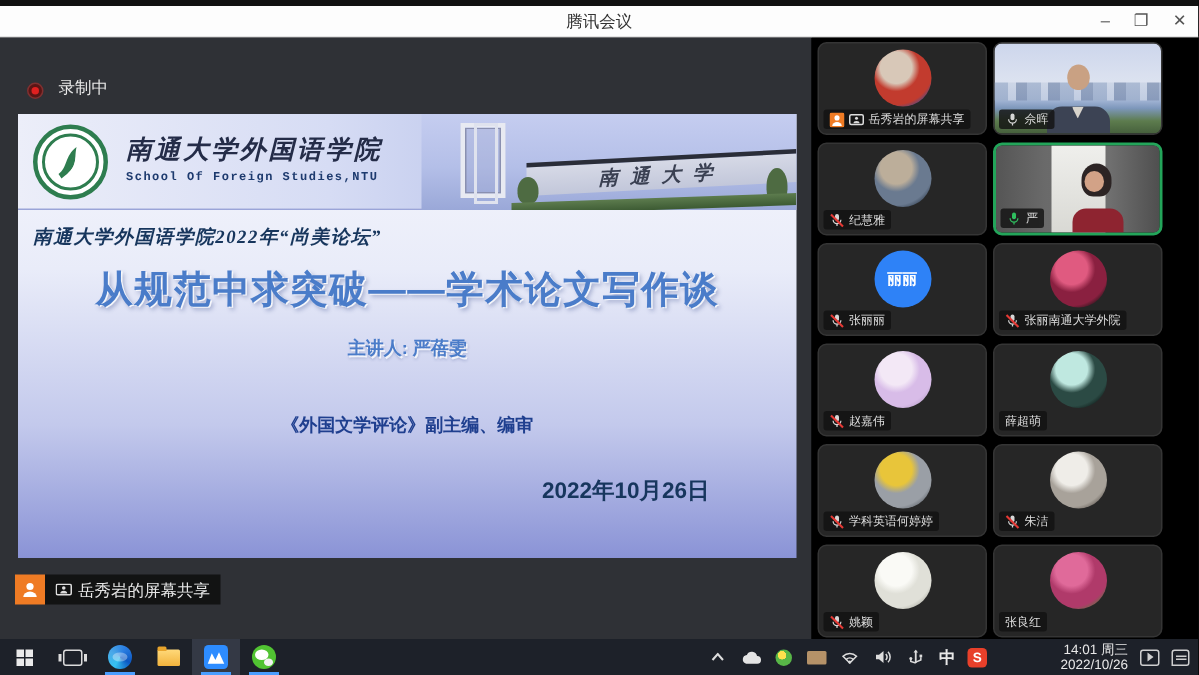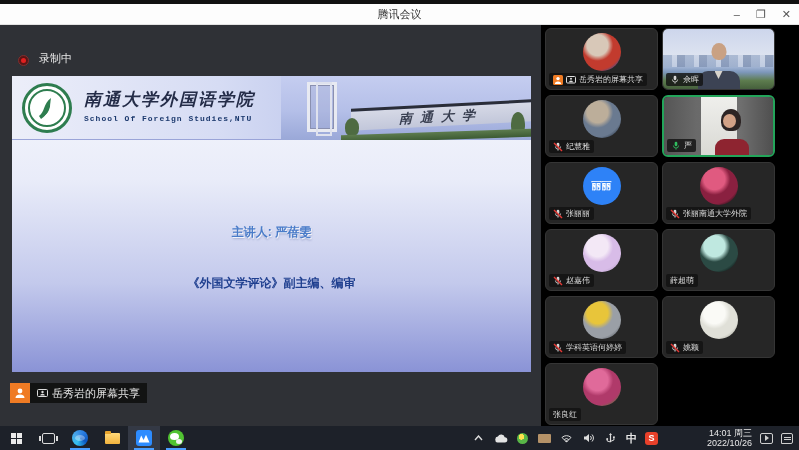--- a/index.html
+++ b/index.html
@@ -146,22 +146,25 @@
             <div class="gate-frame"></div>
             <div class="gate-wall">
               <span>南通大学</span>
             </div>
             <div class="tree" style="left:64px"></div>
             <div class="tree" style="left:230px;height:24px"></div>
             <div class="hedge"></div>
           </div>
         </div>
         <div class="slide-body">
+          <div class="forum-line">南通大学外国语学院2022年“尚美论坛”</div>
+          <div class="slide-title">从规范中求突破——学术论文写作谈</div>
           <div class="speaker">主讲人: 严蓓雯</div>
           <div class="speaker-title">《外国文学评论》副主编、编审</div>
+          <div class="slide-date">2022年10月26日</div>
         </div>
       </div>
 
       <div class="share-banner">
         <span class="person-badge">
           <svg width="12" height="12" viewBox="0 0 12 12">
               <circle cx="6" cy="4" r="2.4" fill="#fff"></circle>
               <path d="M1.5 11 a4.5 3.6 0 0 1 9 0 Z" fill="#fff"></path>
             </svg>
         </span>
@@ -285,20 +288,32 @@
           <div class="tile">
             <div class="avatar" style="background:radial-gradient(circle at 38% 32%,#e8c53a 0 30%,#9a9fa6 45% 70%,#5a5f66 85% 100%);"></div>
             <div class="tile-label">
               <svg class="mic" viewBox="0 0 12 12">
                 <rect x="4.4" y="0.8" width="3.2" height="5.4" rx="1.6" fill="#d6d6d6"></rect>
                 <path d="M2.9 5.4a3.1 3.1 0 0 0 6.2 0" fill="none" stroke="#d6d6d6" stroke-width="1"></path>
                 <line x1="6" y1="8.6" x2="6" y2="10.4" stroke="#d6d6d6" stroke-width="1"></line>
                 <line x1="1.2" y1="1.2" x2="10.8" y2="10.8" stroke="#e53935" stroke-width="1.7"></line>
               </svg>
               <span>学科英语何婷婷</span>
+            </div>
+          </div>
+          <div class="tile">
+            <div class="avatar" style="background:radial-gradient(circle at 38% 32%,#efede8 0 30%,#a8a29a 45% 70%,#57504a 85% 100%);"></div>
+            <div class="tile-label">
+              <svg class="mic" viewBox="0 0 12 12">
+                <rect x="4.4" y="0.8" width="3.2" height="5.4" rx="1.6" fill="#d6d6d6"></rect>
+                <path d="M2.9 5.4a3.1 3.1 0 0 0 6.2 0" fill="none" stroke="#d6d6d6" stroke-width="1"></path>
+                <line x1="6" y1="8.6" x2="6" y2="10.4" stroke="#d6d6d6" stroke-width="1"></line>
+                <line x1="1.2" y1="1.2" x2="10.8" y2="10.8" stroke="#e53935" stroke-width="1.7"></line>
+              </svg>
+              <span>朱洁</span>
             </div>
           </div>
           <div class="tile">
             <div class="avatar" style="background:radial-gradient(circle at 38% 32%,#fafaf6 0 30%,#e0e0d8 45% 70%,#a8a89e 85% 100%);"></div>
             <div class="tile-label">
               <svg class="mic" viewBox="0 0 12 12">
                 <rect x="4.4" y="0.8" width="3.2" height="5.4" rx="1.6" fill="#d6d6d6"></rect>
                 <path d="M2.9 5.4a3.1 3.1 0 0 0 6.2 0" fill="none" stroke="#d6d6d6" stroke-width="1"></path>
                 <line x1="6" y1="8.6" x2="6" y2="10.4" stroke="#d6d6d6" stroke-width="1"></line>
                 <line x1="1.2" y1="1.2" x2="10.8" y2="10.8" stroke="#e53935" stroke-width="1.7"></line>

